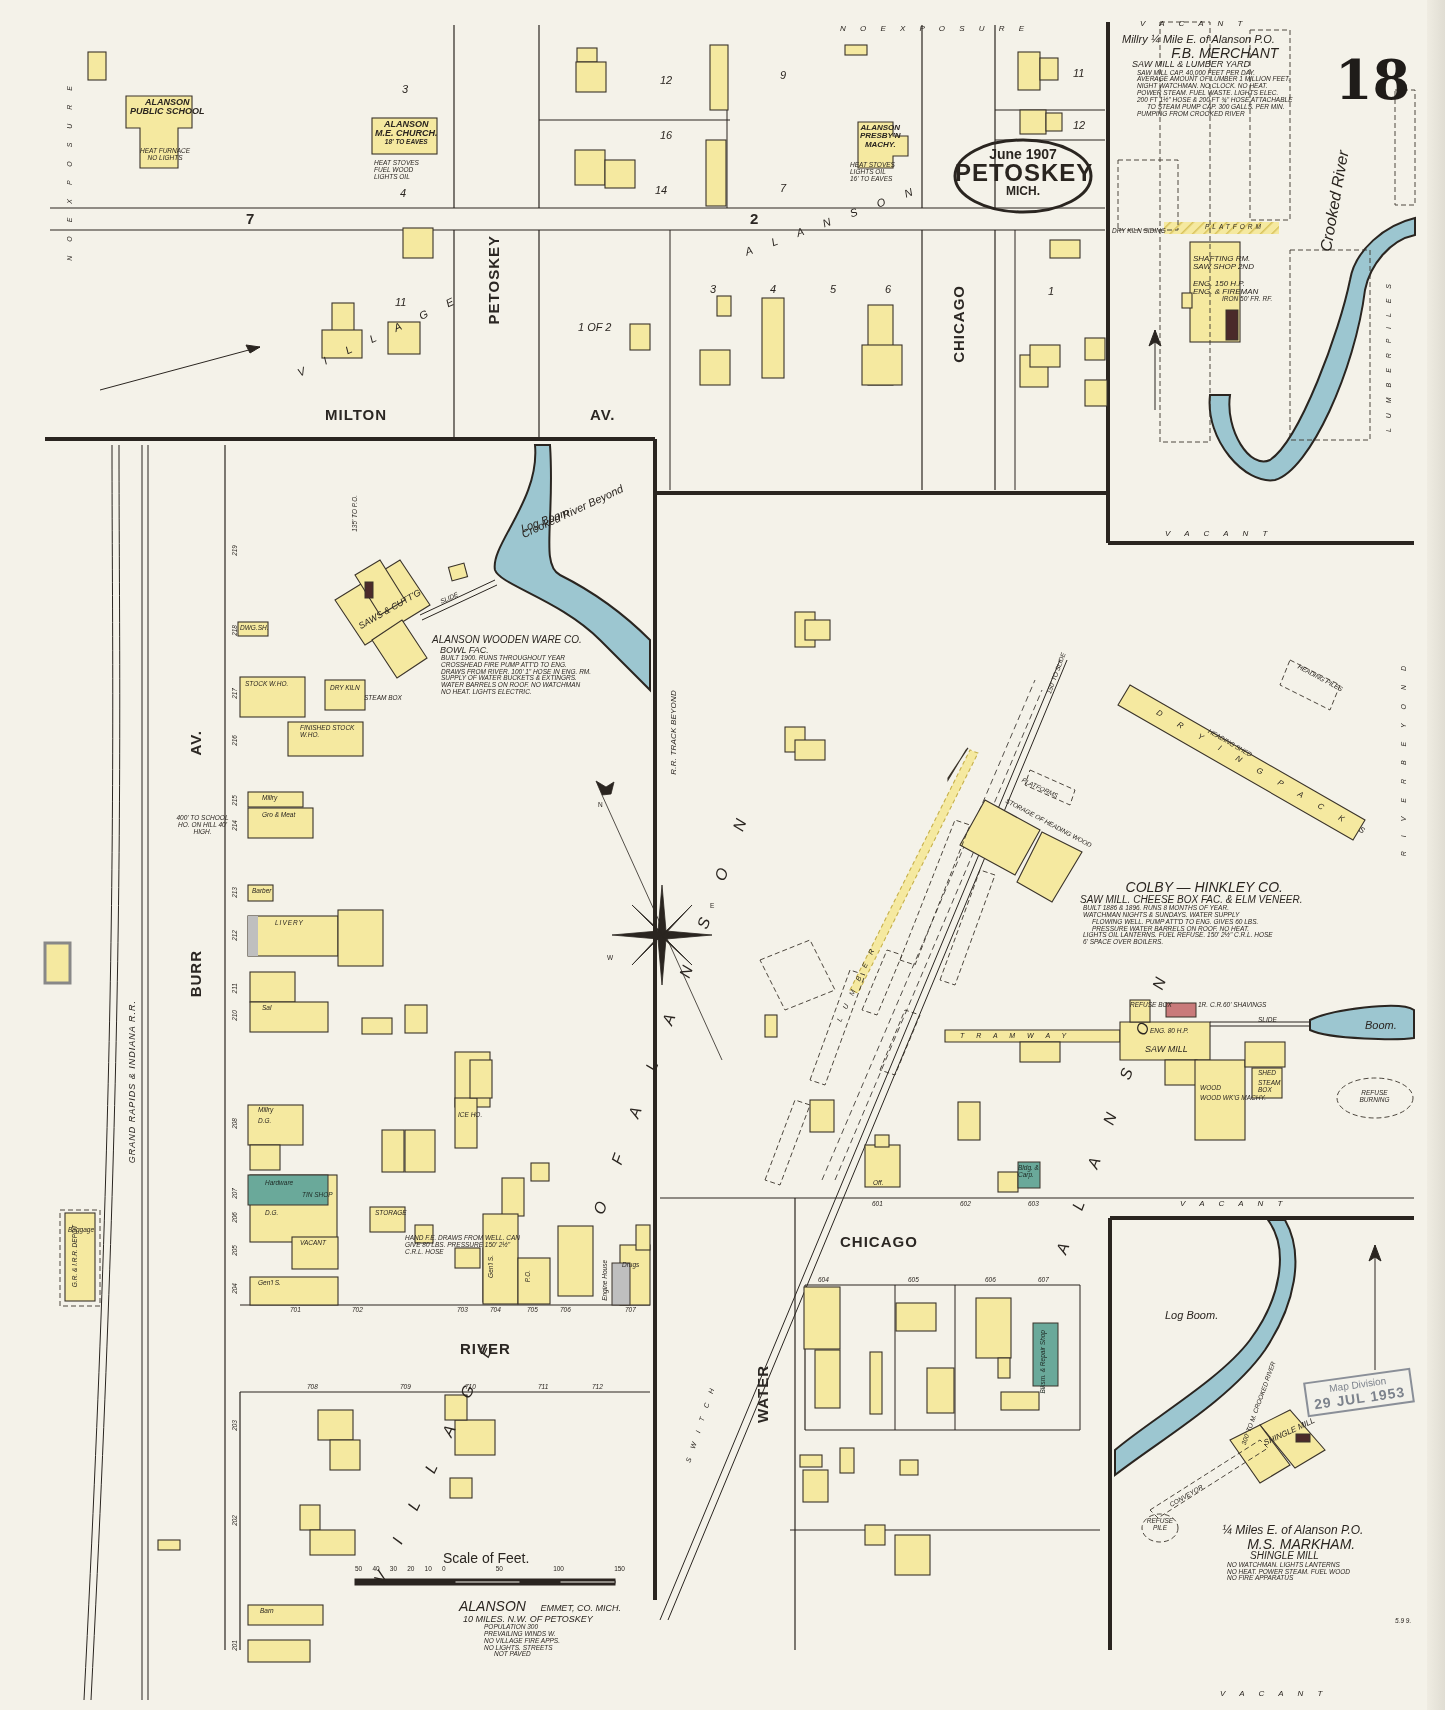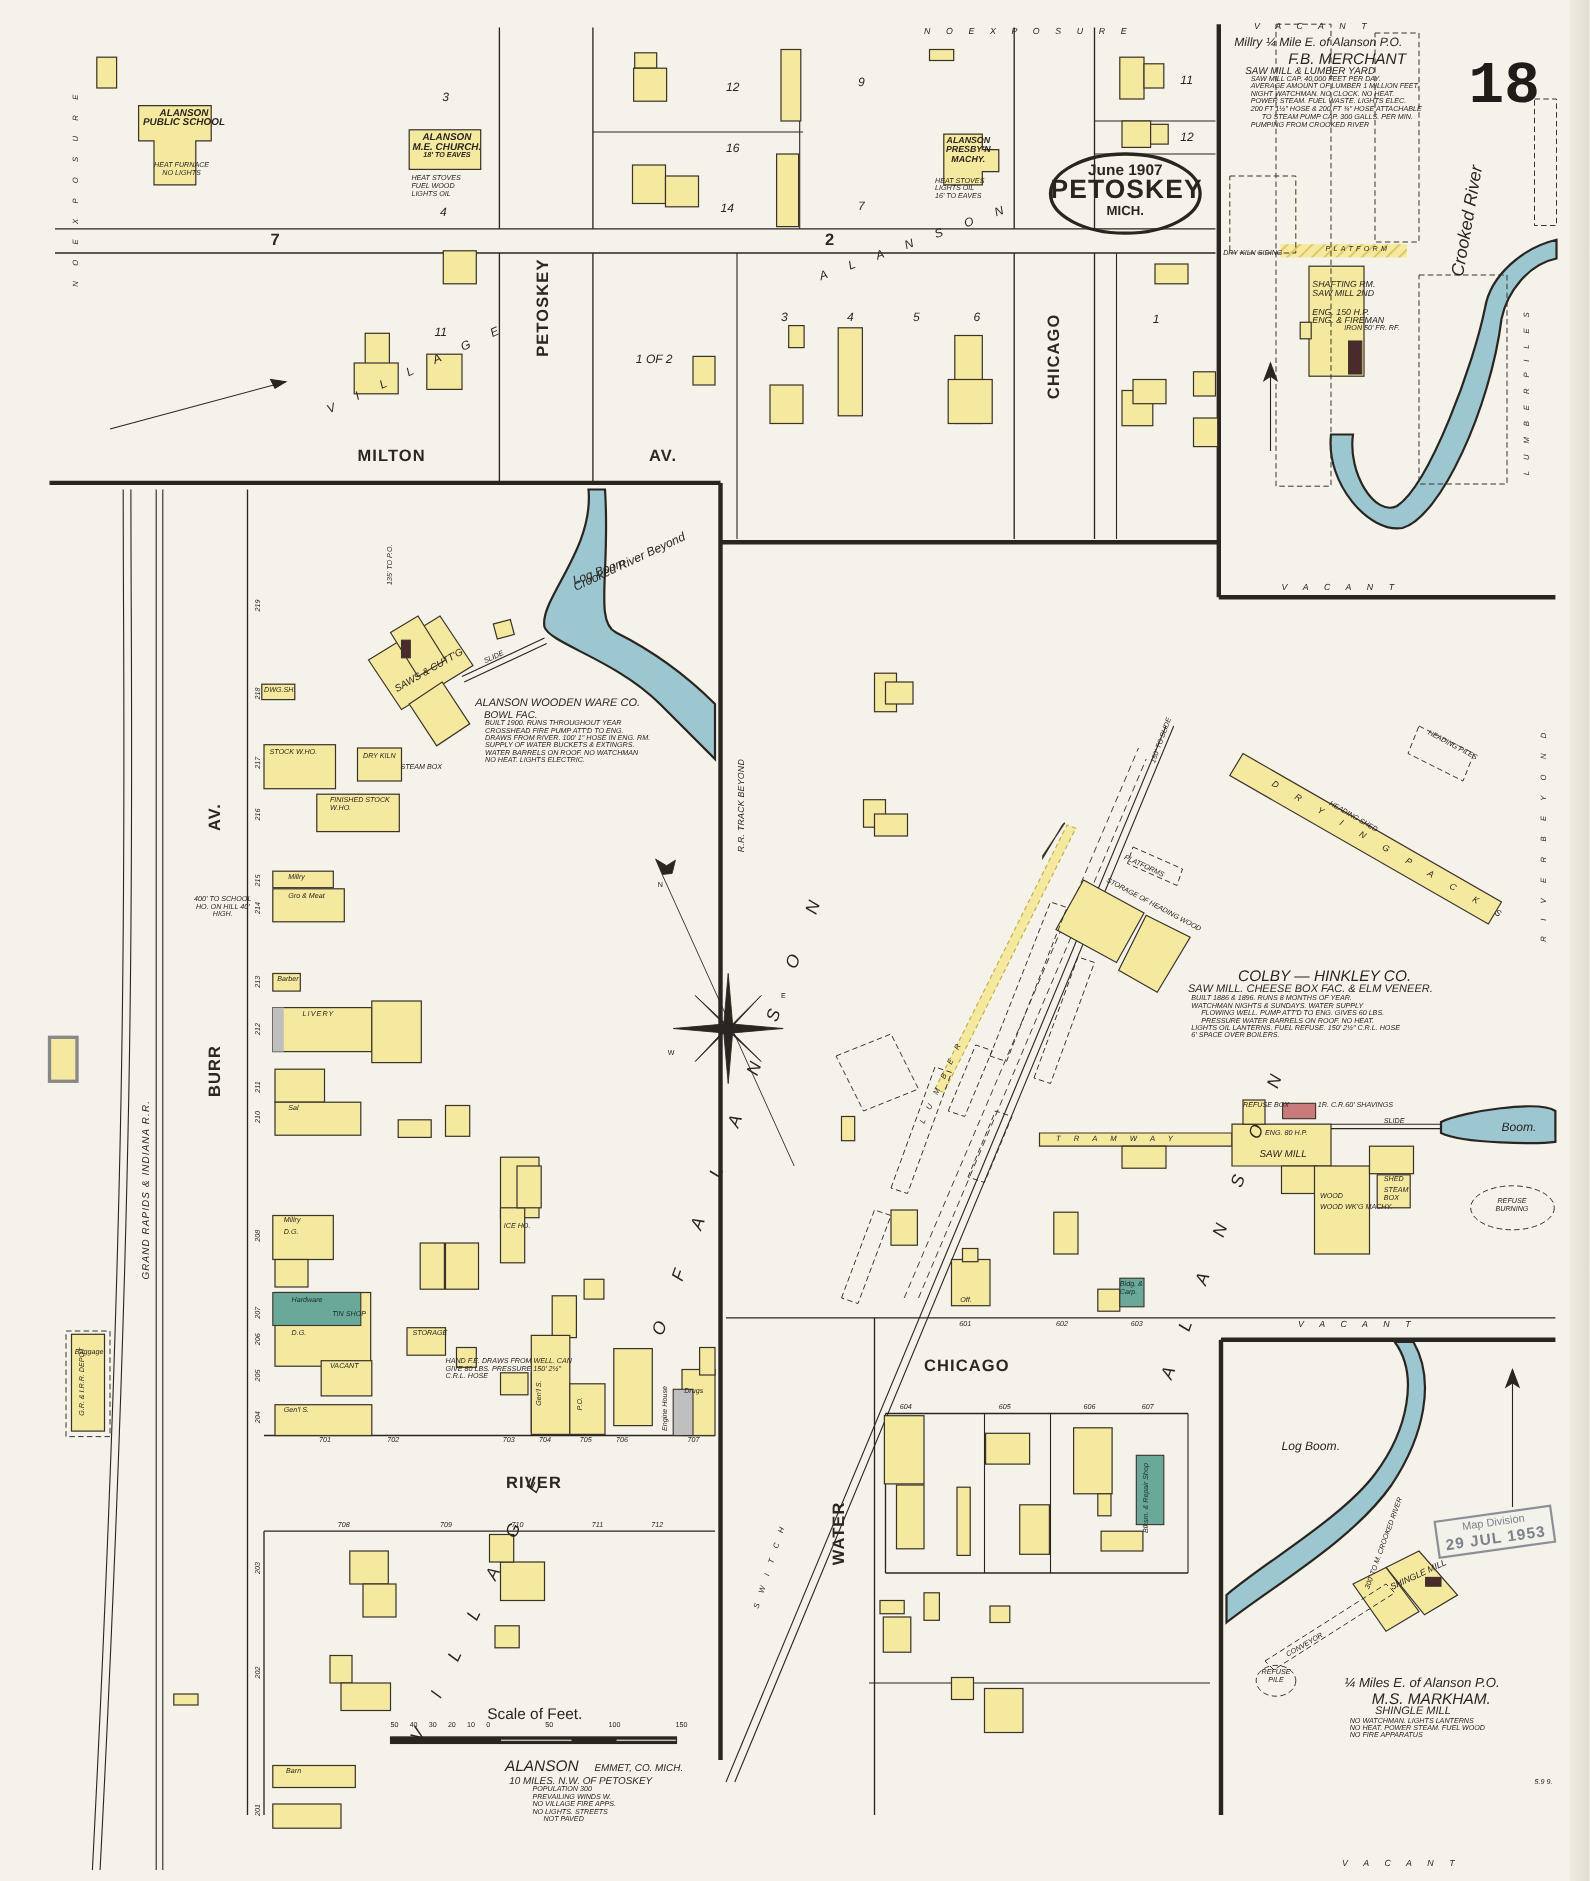--- a/index.html
+++ b/index.html
@@ -282,21 +282,21 @@
   <g stroke="#2a2520" stroke-width="1">
     <line x1="420" y1="615" x2="495" y2="580"></line>
         <line x1="422" y1="620" x2="497" y2="585"></line>
     <line x1="1210" y1="1022" x2="1310" y2="1022"></line>
         <line x1="1210" y1="1026" x2="1310" y2="1026"></line>
   </g>
 
   <ellipse cx="1023" cy="176" rx="68" ry="36" fill="none" stroke="#2a2520" stroke-width="3"></ellipse>
 </svg>
 
-<div class="t pagenum" style="left:1335px;top:52px;font-family:Liberation Mono, monospace;">18</div>
+<div class="t pagenum" style="left:1335px;top:52px;">18</div>
 <div class="oval" style="left:955px;top:140px;width:136px;height:72px;border:none;">
   <div class="a">June 1907</div>
   <div class="b">PETOSKEY</div>
   <div class="c">MICH.</div>
 </div>
 
 <div class="stamp" style="left:1305px;top:1375px;">
   <div>Map Division</div>
   <div class="d">29 JUL 1953</div>
 </div>
@@ -370,21 +370,21 @@
   <div class="tiny" style="margin-left:15px;">SAW MILL CAP. 40,000 FEET PER DAY.</div>
   <div class="tiny" style="margin-left:15px;">AVERAGE AMOUNT OF LUMBER 1 MILLION FEET.</div>
   <div class="tiny" style="margin-left:15px;">NIGHT WATCHMAN. NO CLOCK. NO HEAT.</div>
   <div class="tiny" style="margin-left:15px;">POWER STEAM. FUEL WASTE. LIGHTS ELEC.</div>
   <div class="tiny" style="margin-left:15px;">200 FT 1½" HOSE &amp; 200 FT ¾" HOSE ATTACHABLE</div>
   <div class="tiny" style="margin-left:25px;">TO STEAM PUMP CAP. 300 GALLS. PER MIN.</div>
   <div class="tiny" style="margin-left:15px;">PUMPING FROM CROOKED RIVER</div>
 </div>
 <div class="t tiny" style="left:1193px;top:255px;font-size:8px;">
   <div>SHAFTING RM.</div>
-      <div>SAW MILL 2ND</div>
+      <div>SAW SHOP 2ND</div>
   <div style="margin-top:8px;">ENG. 150 H.P.</div>
       <div>ENG. &amp; FIREMAN</div>
 </div>
 <div class="t tiny" style="left:1222px;top:296px;">IRON 50' FR. RF.</div>
 <div class="t tiny" style="left:1205px;top:224px;letter-spacing:3px;">PLATFORM</div>
 <div class="t tiny" style="left:1112px;top:228px;">DRY KILN SIDING</div>
 <div class="t" style="left:1318px;top:250px;font-size:16px;font-style:italic;transform:rotate(-80deg);transform-origin:left top;">Crooked River</div>
 
 <div class="t" style="left:432px;top:635px;">
   <div class="label" style="font-size:10px;">ALANSON WOODEN WARE CO.</div>

